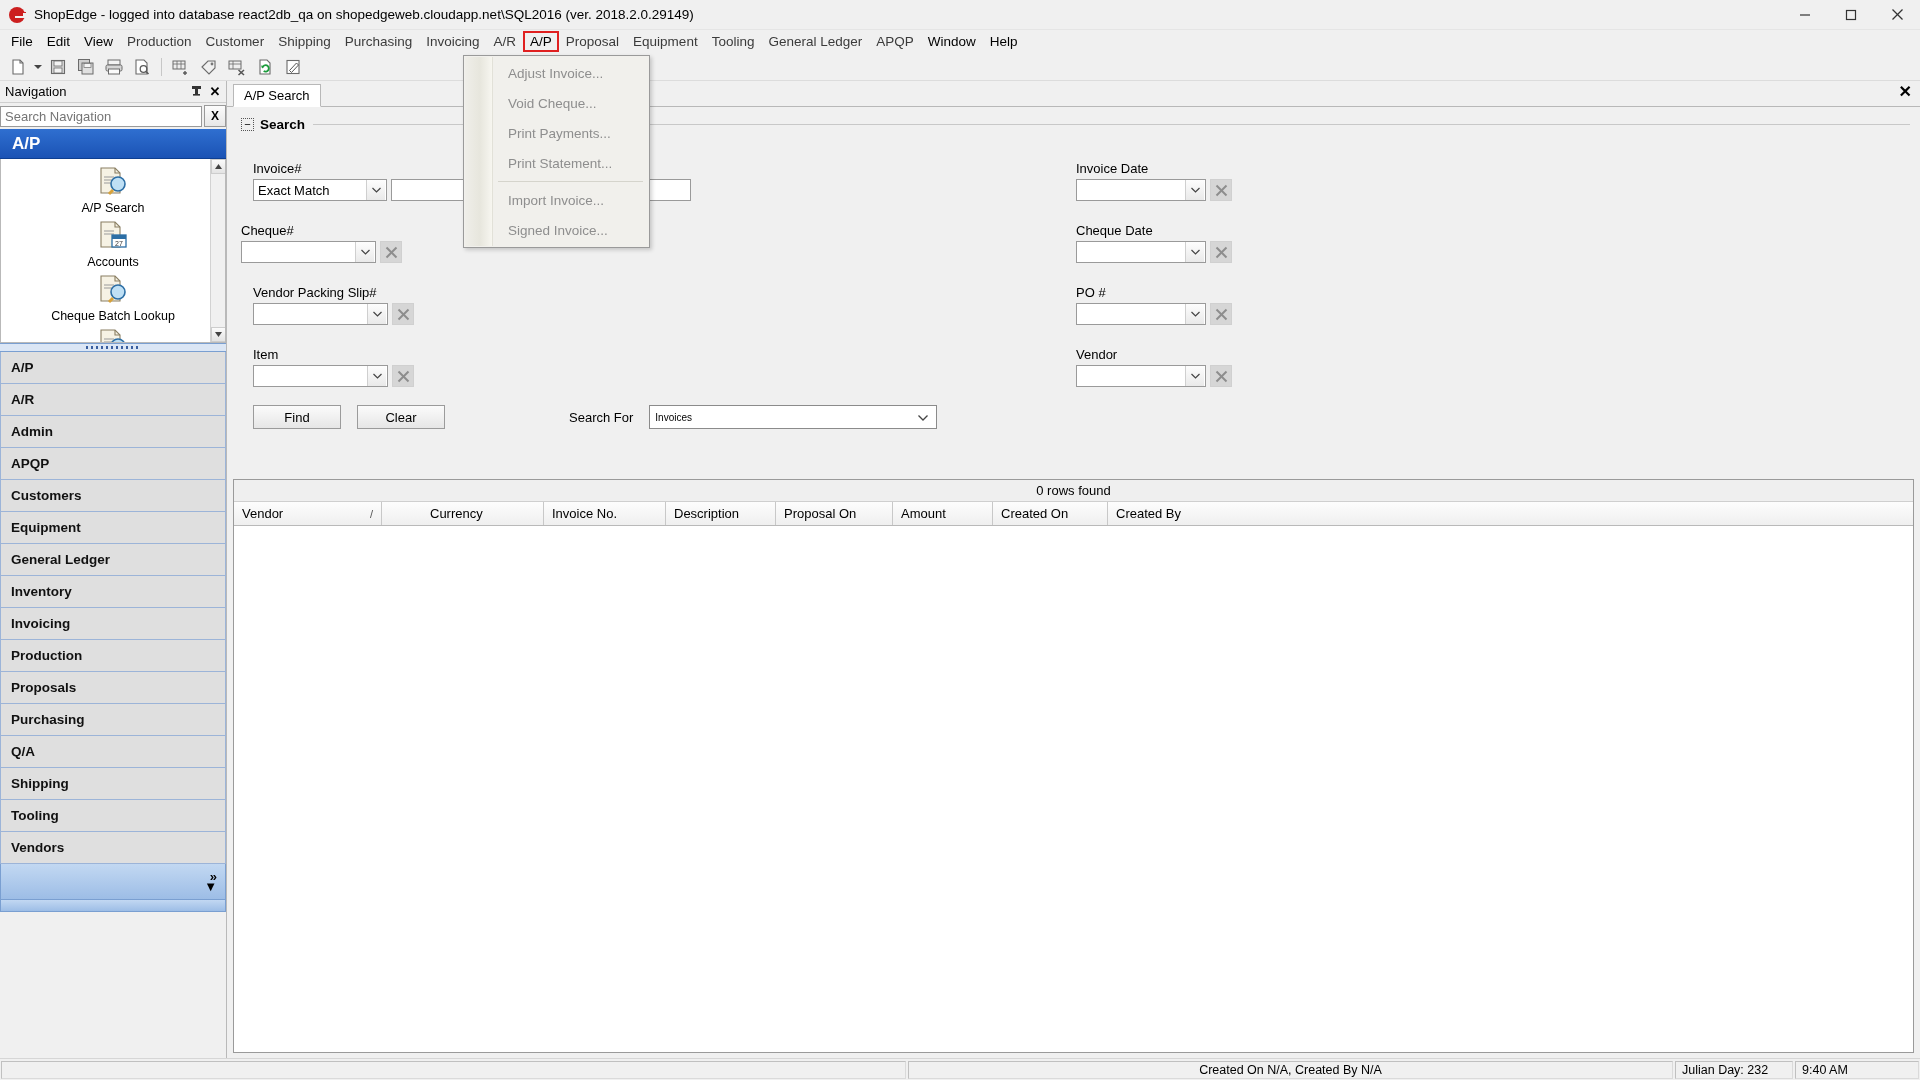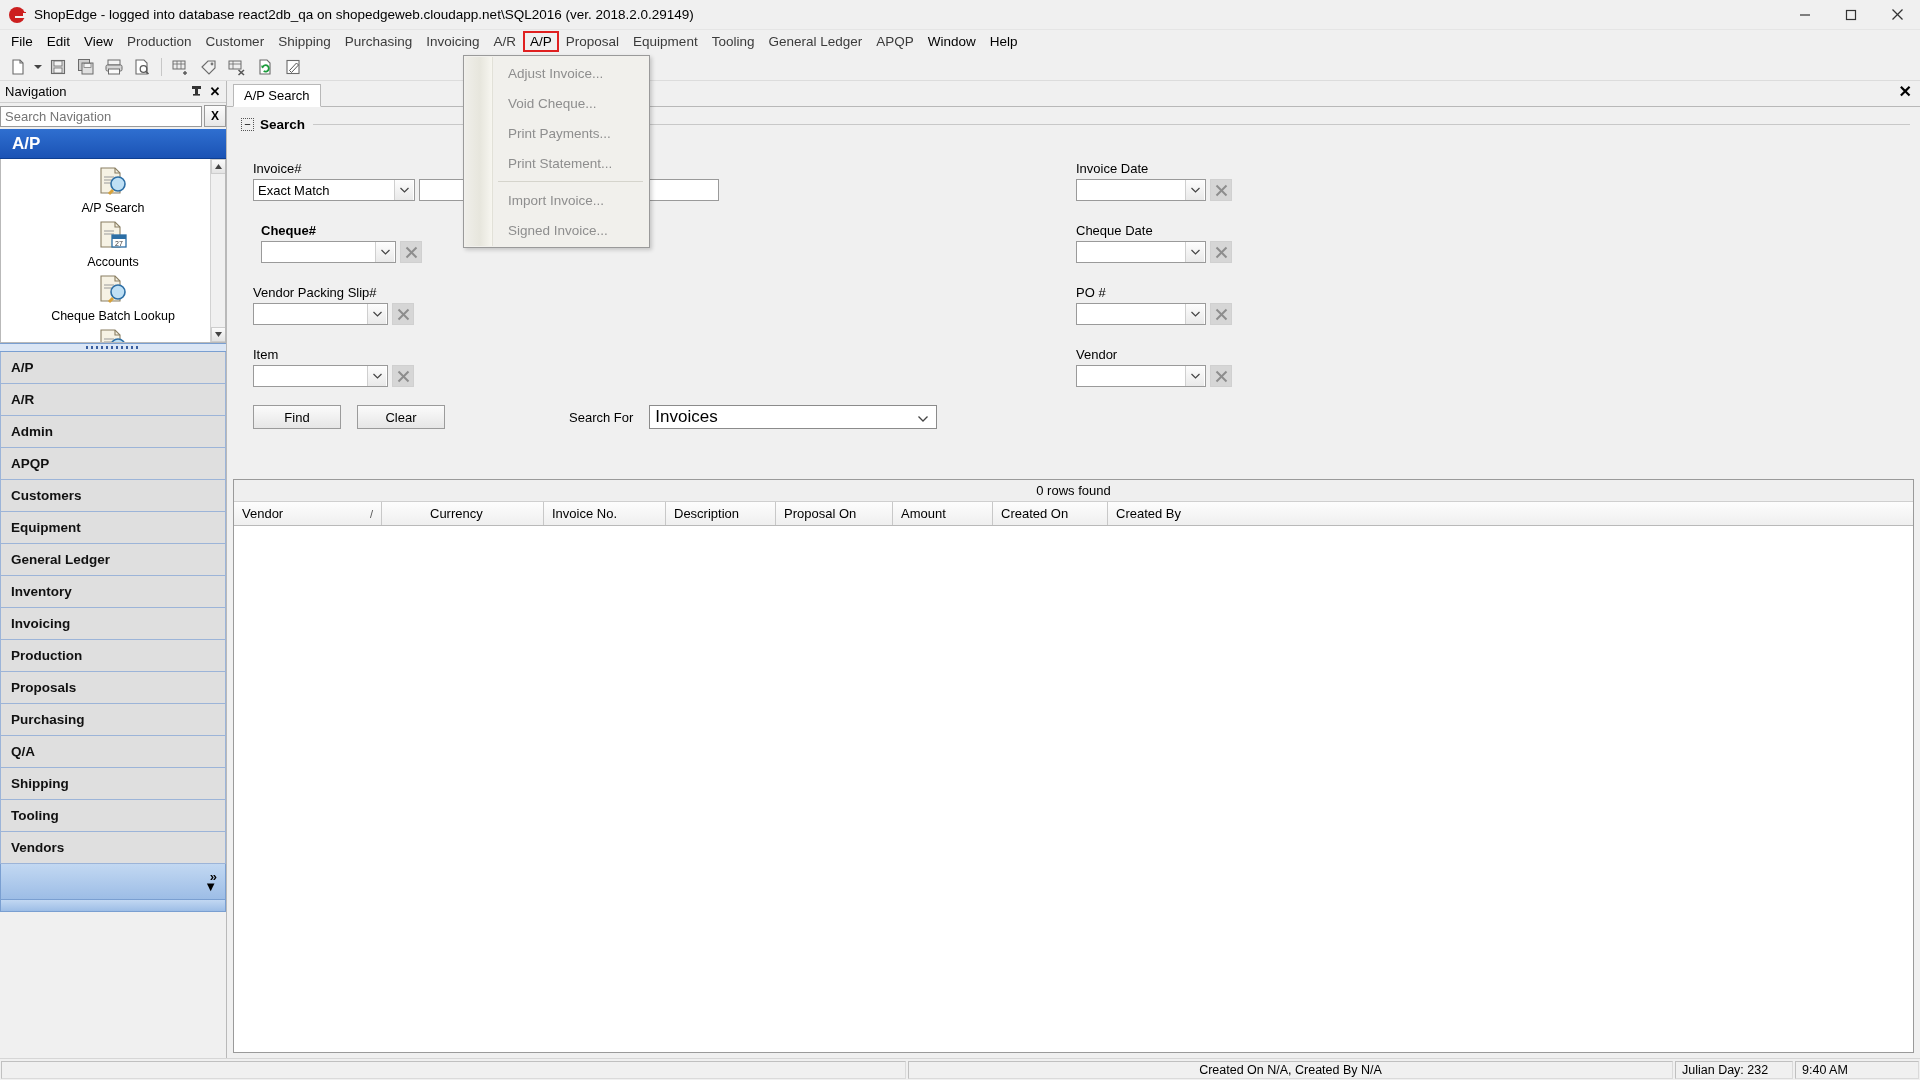--- a/index.html
+++ b/index.html
@@ -322,21 +322,21 @@
     display: flex; align-items: center; justify-content: center;
     font-size: 13px;
   }
   .searchfor-label { font-size: 13px; }
   .searchfor-combo {
     width: 288px; height: 24px;
     border: 1px solid #8b8b8b;
     background: #fff;
     display: flex; align-items: center;
     padding-left: 5px;
-    font-size: 17px;
+    font-size: 10px;
   }
   .searchfor-combo .val { flex: 1 1 auto; }
   .searchfor-combo .caret { padding-right: 8px; }
 
   
   .results {
     position: absolute;
     left: 6px; right: 6px;
     top: 398px; bottom: 5px;
     border: 1px solid #9a9a9a;
@@ -691,33 +691,33 @@
             <div class="gtitle">Search</div>
             <div class="gline"></div>
           </div>
         </div>
 
         <div class="formarea">
 
           <div class="fld" style="left:12px; top:28px; width:560px;">
             <span class="lbl">Invoice#</span>
             <div class="row-inline">
-              <div class="combo" style="width:162px;">
+              <div class="combo" style="width:134px;">
                 <span class="val">Exact Match</span>
                 <span class="arrowbox">
                   <svg width="9" height="6">
                       <path d="M0.5 1 L4.5 5 L8.5 1" fill="none" stroke="#444" stroke-width="1.2"></path>
                     </svg>
                 </span>
               </div>
               <div class="textbox" style="width:300px;"></div>
             </div>
           </div>
 
-          <div class="fld" style="left:20px; top:90px; width:300px;font-weight:bold;">
+          <div class="fld" style="left:0; top:90px; width:300px;">
             <span class="lbl">Cheque#</span>
             <div class="row-inline">
               <div class="combo" style="width:135px;">
                 <span class="val"></span>
                 <span class="arrowbox">
                   <svg width="9" height="6">
                       <path d="M0.5 1 L4.5 5 L8.5 1" fill="none" stroke="#444" stroke-width="1.2"></path>
                     </svg>
                 </span>
               </div>

